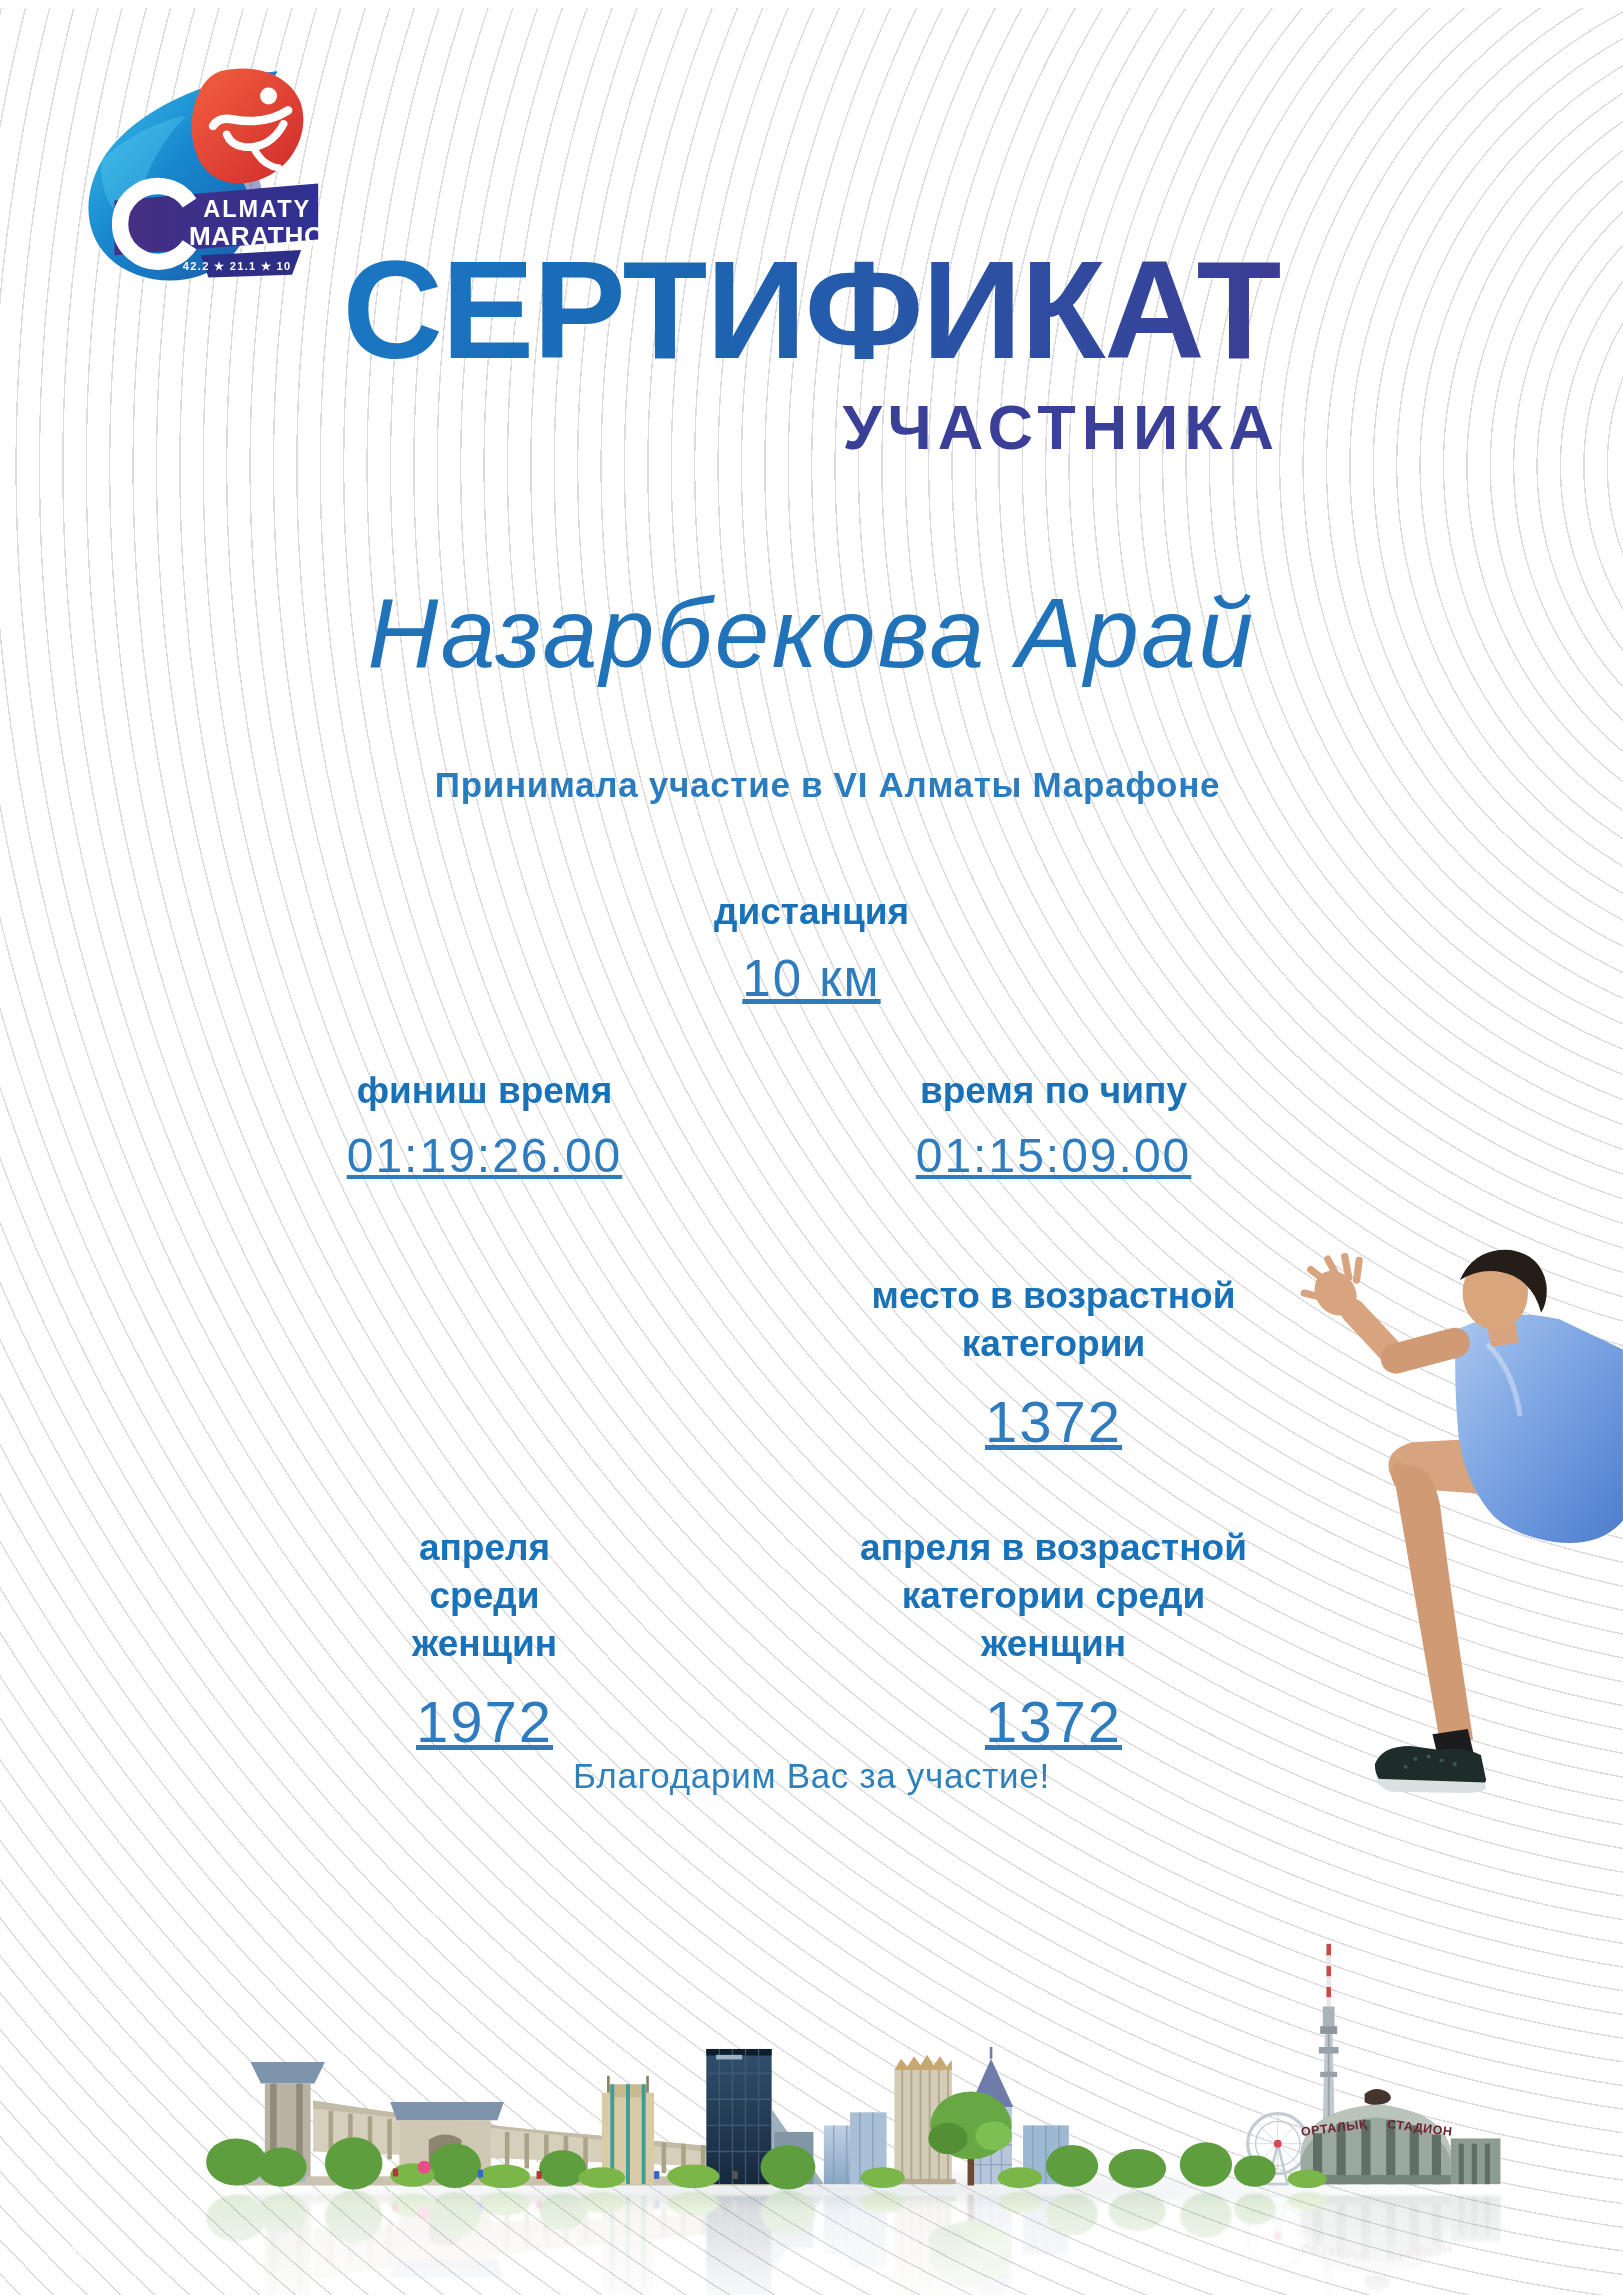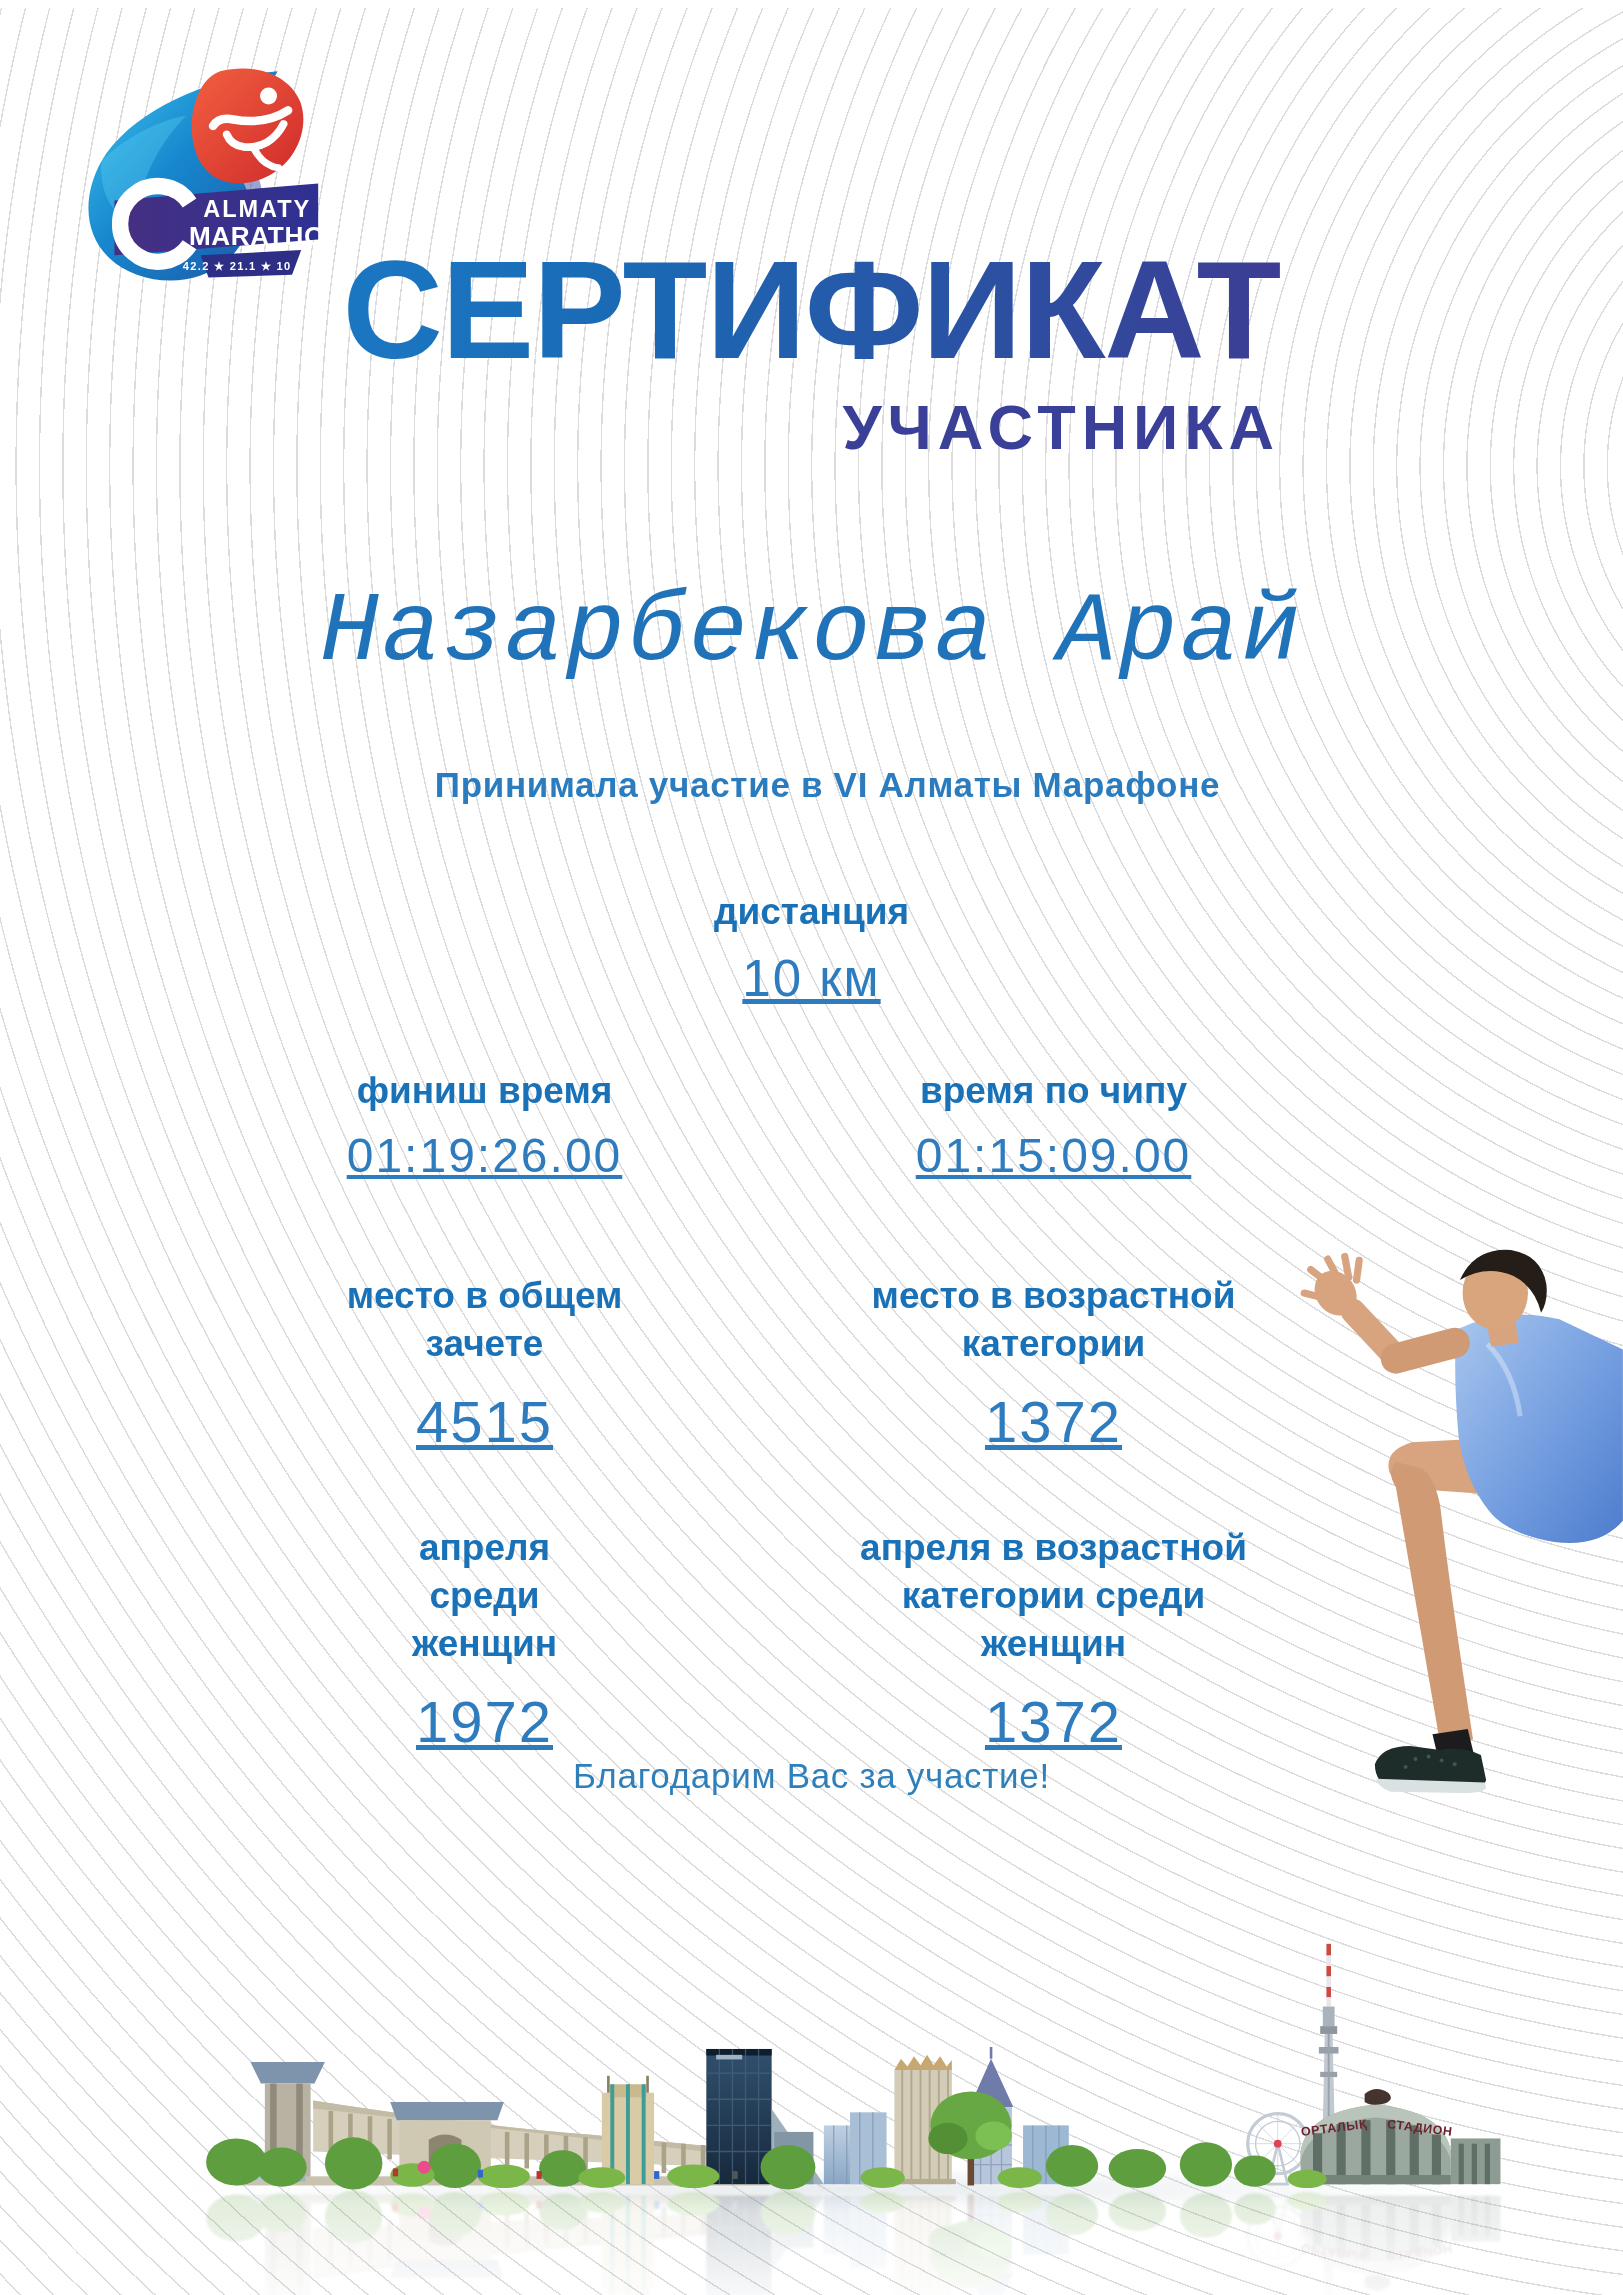--- a/index.html
+++ b/index.html
@@ -33,21 +33,21 @@
     color:transparent;
   }
   .cert-subtitle {
     font-size:63px; font-weight:bold; color:#3a3f97;
     letter-spacing:5.9px; margin-top:7.8px; white-space:nowrap;
   }
 
   
   .runner-name {
     left:0; top:569px; width:100%; text-align:center;
-    font-family:Liberation Mono, monospace; font-style:italic;
+    font-family:Liberation Sans, sans-serif; font-style:italic;
     font-size:98px; color:#2173b9; letter-spacing:2.6px; z-index:3;
   }
   .participation {
     left:16px; top:757px; width:100%; text-align:center;
     font-size:35px; color:#2a7cbe; letter-spacing:0.7px; z-index:3;font-weight:bold;
   }
 
   
   .stat { text-align:center; z-index:3; }
   .stat .label { font-size:37px; font-weight:bold; color:#1971b7; line-height:1.3; margin:0 auto; }
@@ -158,24 +158,20 @@
 
   <div class="abs stat col-l row-times">
     <div class="label">финиш время</div>
     <div class="value">01:19:26.00</div>
   </div>
   <div class="abs stat col-r row-times">
     <div class="label">время по чипу</div>
     <div class="value">01:15:09.00</div>
   </div>
 
-  <div class="abs stat col-l row-place1">
-    <div class="label w460">место в общем зачете</div>
-    <div class="value big">4515</div>
-  </div>
   <div class="abs stat col-r row-place1">
     <div class="label w560">место в возрастной категории</div>
     <div class="value big">1372</div>
   </div>
 
   <div class="abs stat col-l row-place2">
     <div class="label w380">апреля среди женщин</div>
     <div class="value big">1972</div>
   </div>
   <div class="abs stat col-r row-place2">

